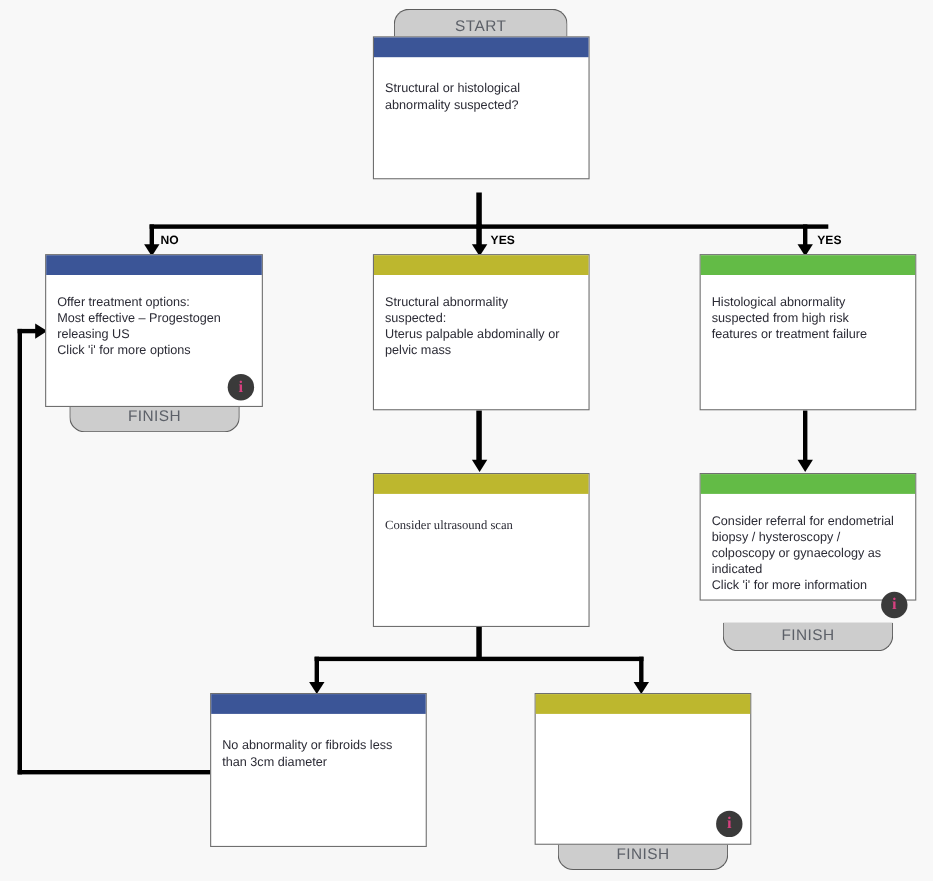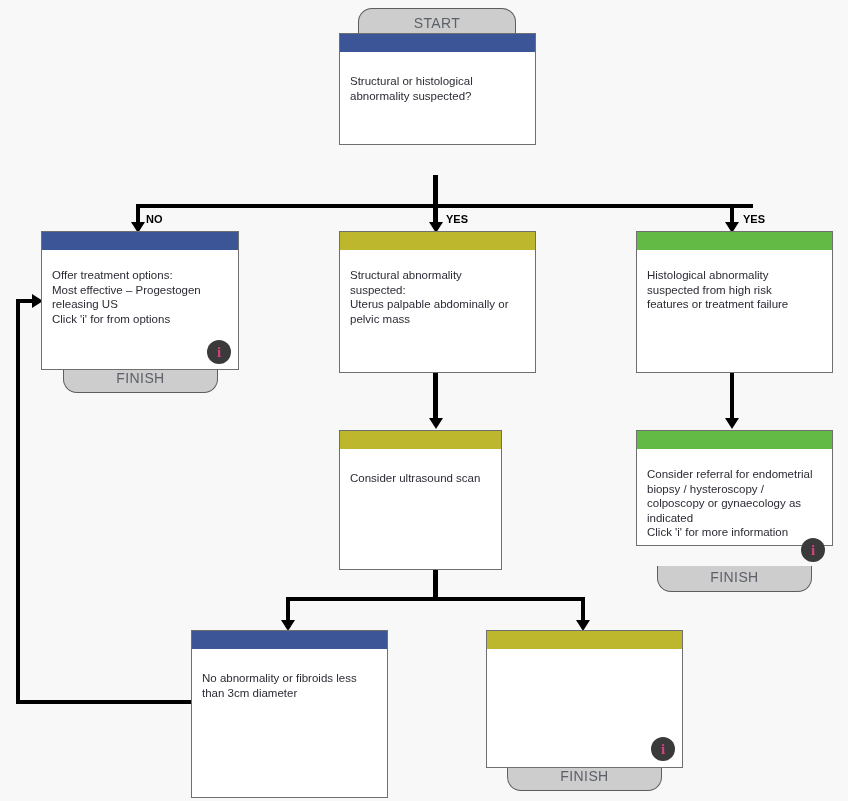--- a/index.html
+++ b/index.html
@@ -154,68 +154,68 @@
   <div class="ln" style="left:16px; top:700px; width:176px; height:4px;"></div>
   <div class="ln" style="left:16px; top:299px; width:4px; height:405px;"></div>
   <div class="ln" style="left:16px; top:299px; width:22px; height:4px;"></div>
   <div class="arrow-right" style="left:32px; top:294px;"></div>
 
   <div class="edge-label" style="left:146px; top:213px;">NO</div>
   <div class="edge-label" style="left:446px; top:213px;">YES</div>
   <div class="edge-label" style="left:743px; top:213px;">YES</div>
 
   <div class="tab start" style="left:358px; top:8px; width:158px;">START</div>
-  <div class="node blue" style="left:339px; top:33px; width:197px; height:112px;">
+  <div class="node blue" style="left:339px; top:33px; width:197px; height:130px;">
     <div class="hdr"></div>
     <div class="body">Structural or histological
 abnormality suspected?</div>
   </div>
 
   <div class="tab finish" style="left:63px; top:367px; width:155px;">FINISH</div>
   <div class="node blue tight" style="left:41px; top:231px; width:198px; height:139px;">
     <div class="hdr"></div>
     <div class="body">Offer treatment options:
 Most effective – Progestogen
 releasing US
-Click 'i' for from options</div>
+Click 'i' for more options</div>
   </div>
   <div class="info-badge" style="left:207px; top:340px;">i</div>
 
   <div class="node yell tight" style="left:339px; top:231px; width:197px; height:142px;">
     <div class="hdr"></div>
     <div class="body">Structural abnormality
 suspected:
 Uterus palpable abdominally or
 pelvic mass</div>
   </div>
 
   <div class="node green tight" style="left:636px; top:231px; width:197px; height:142px;">
     <div class="hdr"></div>
     <div class="body">Histological abnormality
 suspected from high risk
 features or treatment failure</div>
   </div>
 
-  <div class="node yell" style="left:339px; top:430px; width:163px; height:140px;">
+  <div class="node yell" style="left:339px; top:430px; width:197px; height:140px;font-family:Liberation Serif, serif;">
     <div class="hdr"></div>
     <div class="body">Consider ultrasound scan</div>
   </div>
 
   <div class="tab finish" style="left:657px; top:566px; width:155px;">FINISH</div>
   <div class="node green tight" style="left:636px; top:430px; width:197px; height:116px;">
     <div class="hdr"></div>
     <div class="body">Consider referral for endometrial
 biopsy / hysteroscopy /
 colposcopy or gynaecology as
 indicated
 Click 'i' for more information</div>
   </div>
   <div class="info-badge" style="left:801px; top:538px;">i</div>
 
-  <div class="node blue" style="left:191px; top:630px; width:197px; height:168px;">
+  <div class="node blue" style="left:191px; top:630px; width:197px; height:140px;">
     <div class="hdr"></div>
     <div class="body">No abnormality or fibroids less
 than 3cm diameter</div>
   </div>
 
   <div class="tab finish" style="left:507px; top:765px; width:155px;">FINISH</div>
   <div class="node yell tight" style="left:486px; top:630px; width:197px; height:138px;">
     <div class="hdr"></div>
   </div>
   <div class="info-badge" style="left:651px; top:737px;">i</div>

